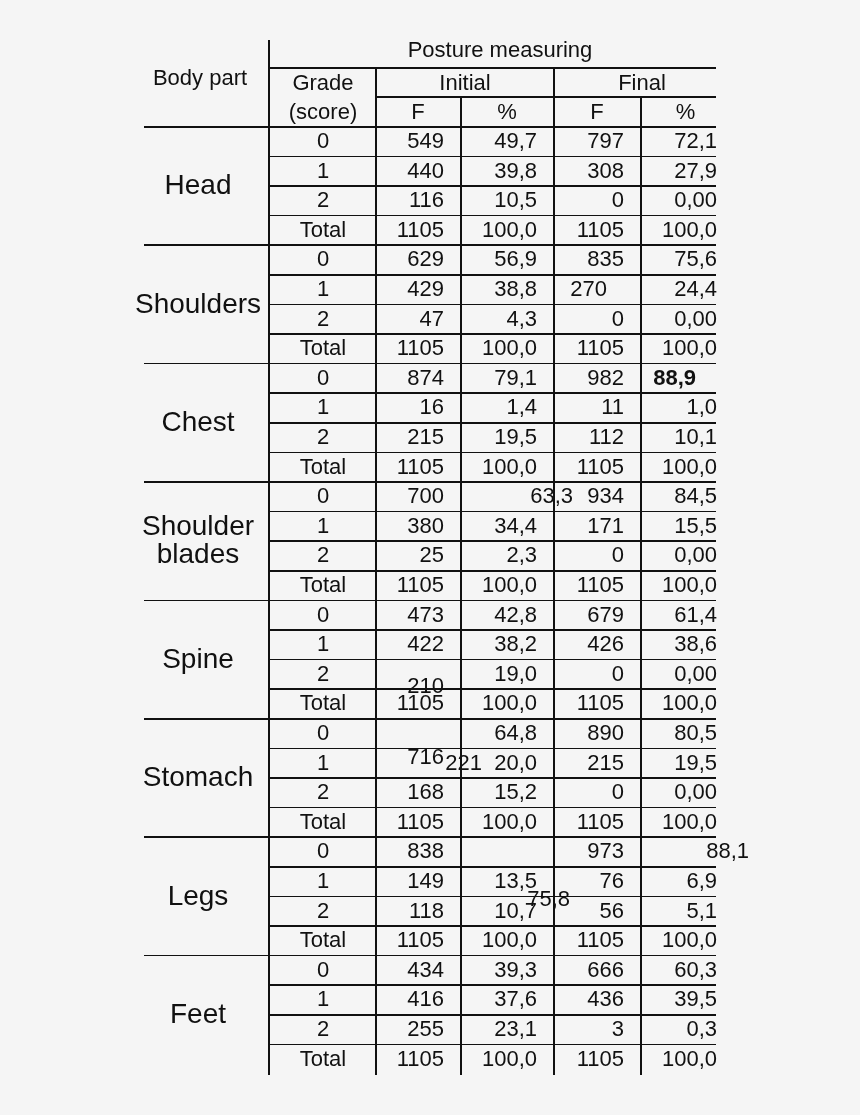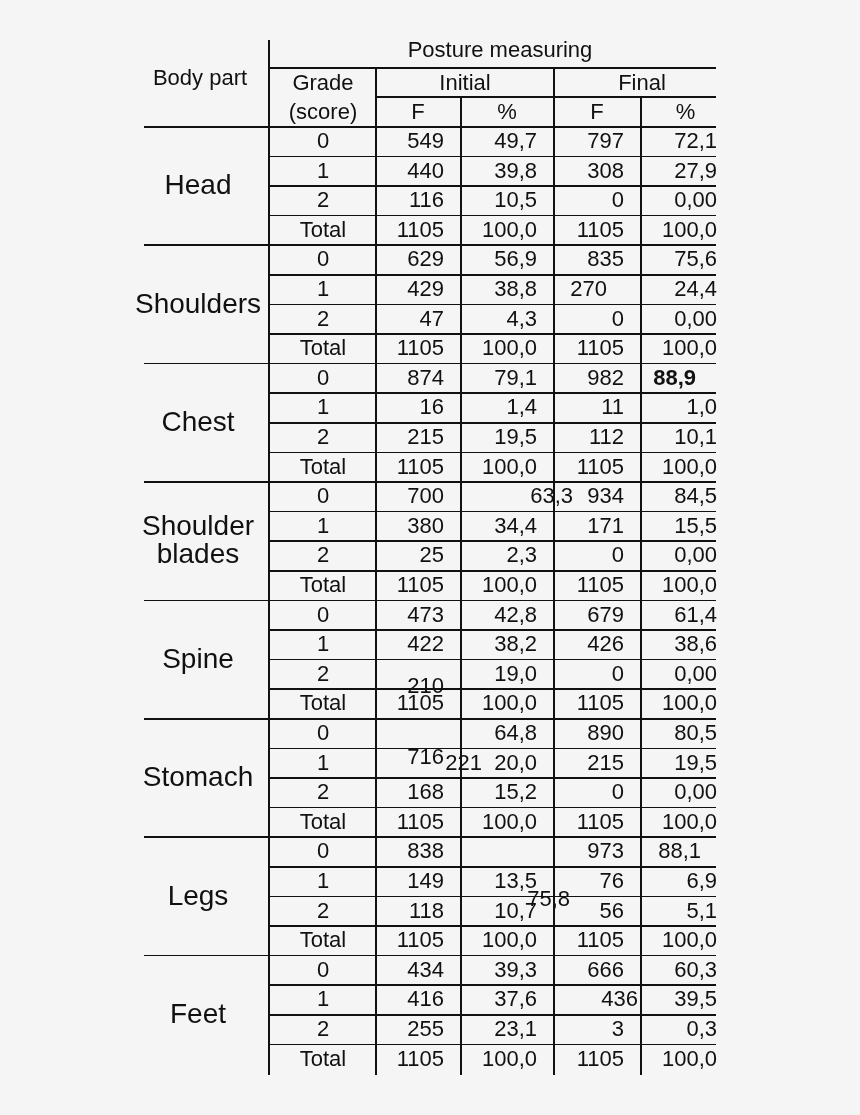--- a/index.html
+++ b/index.html
@@ -276,21 +276,21 @@
         <div class="cell r" style="left:554px; top:806.8px; width:70px;">1105</div>
         <div class="cell r" style="left:641px; top:806.8px; width:76px;">100,0</div>
       </div>
       <div class="line" style="left:144px; top:836.4000000000001px; width:572px; height:1.5px;"></div>
       <div class="bodypart" style="left:140px; top:836.4000000000001px; width:116px; height:118.4px;">Legs</div>
       <div>
         <div class="cell c" style="left:270px; top:836.4000000000001px; width:106px;">0</div>
         <div class="cell r" style="left:376px; top:836.4000000000001px; width:68px;">838</div>
         <div class="cell r" style="left:461px; top:884px; width:76px;margin-left:33px;">75,8</div>
         <div class="cell r" style="left:554px; top:836.4000000000001px; width:70px;">973</div>
-        <div class="cell r" style="left:625px; top:836.4000000000001px; width:76px;">88,1</div>
+        <div class="cell r" style="left:673px; top:836.4000000000001px; width:76px;">88,1</div>
       </div>
       <div class="line" style="left:268px; top:866.0000000000001px; width:448px; height:1.5px;"></div>
       <div>
         <div class="cell c" style="left:270px; top:866.0000000000001px; width:106px;">1</div>
         <div class="cell r" style="left:376px; top:866.0000000000001px; width:68px;">149</div>
         <div class="cell r" style="left:461px; top:866.0000000000001px; width:76px;">13,5</div>
         <div class="cell r" style="left:554px; top:866.0000000000001px; width:70px;">76</div>
         <div class="cell r" style="left:641px; top:866.0000000000001px; width:76px;">6,9</div>
       </div>
       <div class="line" style="left:268px; top:895.6000000000001px; width:448px; height:1.5px;"></div>
@@ -316,21 +316,21 @@
         <div class="cell r" style="left:376px; top:954.8000000000001px; width:68px;">434</div>
         <div class="cell r" style="left:461px; top:954.8000000000001px; width:76px;">39,3</div>
         <div class="cell r" style="left:554px; top:954.8000000000001px; width:70px;">666</div>
         <div class="cell r" style="left:641px; top:954.8000000000001px; width:76px;">60,3</div>
       </div>
       <div class="line" style="left:268px; top:984.4000000000001px; width:448px; height:1.5px;"></div>
       <div>
         <div class="cell c" style="left:270px; top:984.4000000000001px; width:106px;">1</div>
         <div class="cell r" style="left:376px; top:984.4000000000001px; width:68px;">416</div>
         <div class="cell r" style="left:461px; top:984.4000000000001px; width:76px;">37,6</div>
-        <div class="cell r" style="left:568px; top:984.4000000000001px; width:70px;">436</div>
+        <div class="cell r" style="left:554px; top:984.4000000000001px; width:70px;">436</div>
         <div class="cell r" style="left:641px; top:984.4000000000001px; width:76px;">39,5</div>
       </div>
       <div class="line" style="left:268px; top:1014.0000000000001px; width:448px; height:1.5px;"></div>
       <div>
         <div class="cell c" style="left:270px; top:1014.0000000000001px; width:106px;">2</div>
         <div class="cell r" style="left:376px; top:1014.0000000000001px; width:68px;">255</div>
         <div class="cell r" style="left:461px; top:1014.0000000000001px; width:76px;">23,1</div>
         <div class="cell r" style="left:554px; top:1014.0000000000001px; width:70px;">3</div>
         <div class="cell r" style="left:641px; top:1014.0000000000001px; width:76px;">0,3</div>
       </div>

